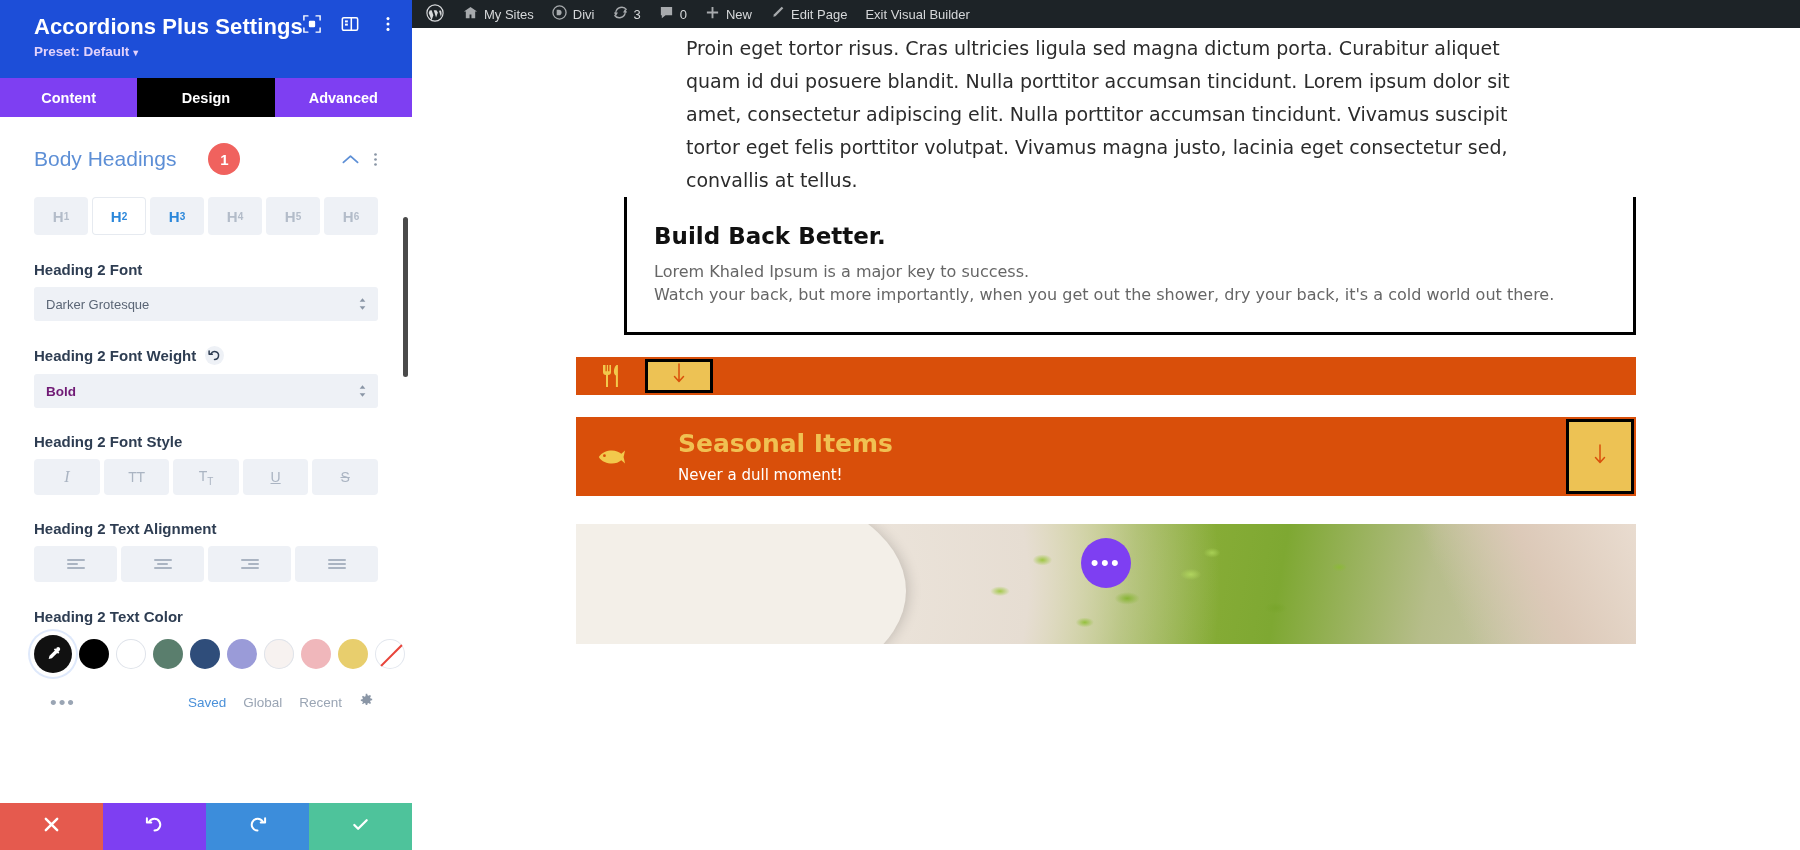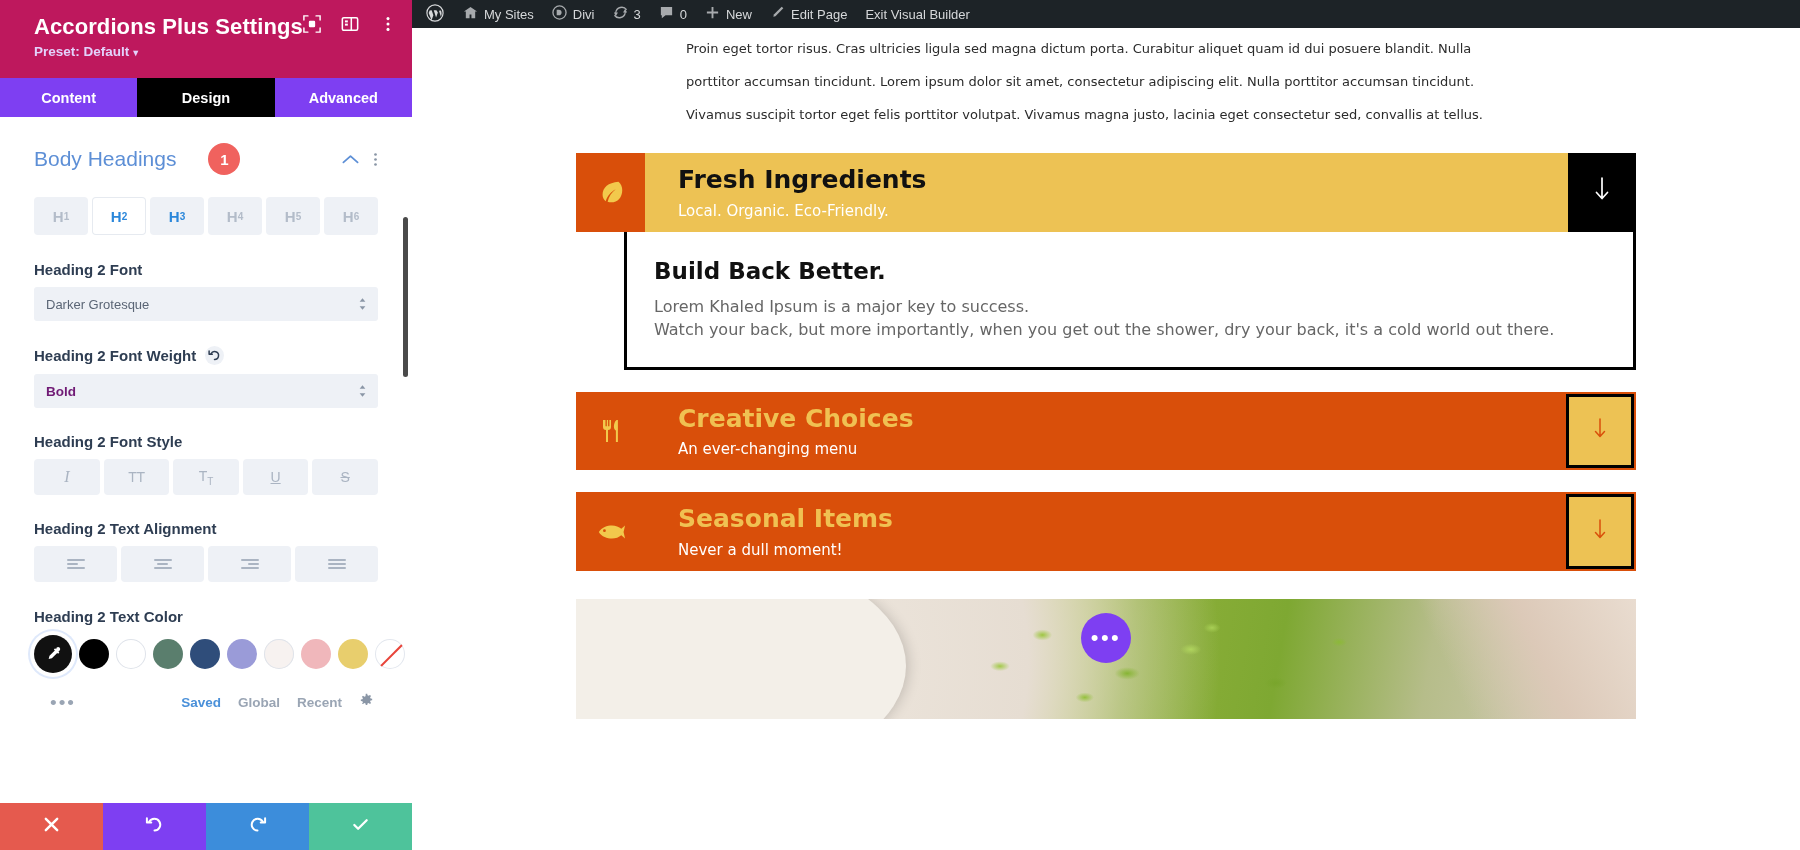--- a/index.html
+++ b/index.html
@@ -12,21 +12,21 @@
 
   
   #settings-panel {
     position: absolute; left: 0; top: 0;
     width: 412px; height: 850px;
     background: #ffffff;
     display: flex; flex-direction: column;
     z-index: 30;
   }
   .panel-header {
-    background: #be185d;
+    background: #1d4ed8;
     padding: 14px 18px 10px 34px;
     position: relative;
     height: 78px;
   }
   .panel-title {
     color: #ffffff;
     font-size: 22px;
     font-weight: bold;
     letter-spacing: .1px;
     line-height: 1.15;
@@ -150,21 +150,21 @@
   }
   .sw.transparent::after {
     content: ''; position: absolute; left: -4px; top: 50%; width: 140%; height: 2px;
     background: #e8443a; transform: rotate(-45deg);
   }
   .sw-meta {
     display: flex; align-items: center; margin-top: 20px; padding-right: 4px;
   }
   .dots-h { color: #9aa5b4; font-size: 19px; letter-spacing: 2px; cursor: pointer; line-height: 1; margin-left: 16px;}
   .sw-links { margin-left: auto; display: flex; align-items: center; gap: 17px; }
-  .sw-link { font-size: 13.5px; color: #9aa5b4; cursor: pointer; font-weight: 700; }
+  .sw-link { font-size: 13.5px; color: #9aa5b4; cursor: pointer; font-weight: 400; }
   .sw-link.active { color: #4a90d9; }
 
   .panel-scrollbar {
     position: absolute; right: 2px; top: 100px; width: 5px; height: 160px;
     background: #4a4a4a; border-radius: 3px; cursor: pointer;
   }
   .panel-scrolltrack {
     position: absolute; right: 2px; top: 0; width: 5px; bottom: 0;
     background: transparent;
   }
@@ -199,21 +199,21 @@
   
   #page-content {
     position: absolute; left: 412px; top: 28px; right: 0; bottom: 0;
     background: #ffffff; overflow: hidden;
   }
   .content-inner { padding: 0; position: relative; height: 100%; }
 
   .lorem {
     width: 840px; margin: 0 auto; padding-top: 0;
     font-family: "DejaVu Sans", sans-serif;
-    font-size: 13px; line-height: 33px; color: #2b2b2b;
+    font-size: 19px; line-height: 33px; color: #2b2b2b;
   }
   .lorem-wrap { padding-top: 4px; }
 
   .acc-wrap { width: 1060px; margin: 0 auto; }
 
   .acc-item { margin-top: 22px; display: flex; align-items: stretch; position: relative; }
 
   .acc-header { display: flex; align-items: stretch; width: 100%; }
   .acc-icon-cell {
     width: 69px; flex: none; display: flex; align-items: center; justify-content: center;
@@ -375,62 +375,36 @@
 <div id="page-content">
   <div class="content-inner">
 
     <div class="lorem-wrap">
       <p class="lorem">Proin eget tortor risus. Cras ultricies ligula sed magna dictum porta. Curabitur aliquet quam id dui posuere blandit. Nulla porttitor accumsan tincidunt. Lorem ipsum dolor sit amet, consectetur adipiscing elit. Nulla porttitor accumsan tincidunt. Vivamus suscipit tortor eget felis porttitor volutpat. Vivamus magna justo, lacinia eget consectetur sed, convallis at tellus.</p>
     </div>
 
     <div class="acc-wrap">
 
       <div>
-        <div class="acc-item acc-1">
-          <div class="acc-header">
-            <div class="acc-icon-cell">
-              <span>
-                <svg width="30" height="30" viewBox="0 0 32 32">
-                  <path d="M24 5C13 6 7 11 7 19c0 3 1.4 5.4 3.4 6.9C12 20 16 15.6 21 13c-4 3.2-7.4 7.6-8.6 13.4 1.2.4 2.5.6 3.8.6 7 0 11.8-5.6 11.8-13 0-3.4-1.3-6.8-4-9z" fill="#f2c94c"></path>
-                </svg>
-              </span>
-            </div>
-            <div class="acc-text-cell">
-              <div class="acc-title">Fresh Ingredients</div>
-              <div class="acc-sub">Local. Organic. Eco-Friendly.</div>
-            </div>
-            <div class="acc-toggle">
-              <span>
-                <svg width="16" height="26" viewBox="0 0 16 26">
-                    <path d="M8 1v20M2.5 15.5L8 21.5l5.5-6" fill="none" stroke="#ffffff" stroke-width="1.7" stroke-linecap="round" stroke-linejoin="round"></path>
-                  </svg>
-              </span>
-            </div>
-          </div>
-        </div>
         <div class="acc-panel">
           <div class="panel-h">Build Back Better.</div>
           <div class="panel-p">Lorem Khaled Ipsum is a major key to success.</div>
           <div class="panel-p">Watch your back, but more importantly, when you get out the shower, dry your back, it's a cold world out there.</div>
         </div>
       </div>
 
       <div class="acc-item acc-o">
         <div class="acc-header">
           <div class="acc-icon-cell">
             <span>
               <svg width="26" height="28" viewBox="0 0 26 28">
                 <path d="M5 3v7a3 3 0 003 3v12h2V13a3 3 0 003-3V3h-1.6v6.2h-1.3V3H8.8v6.2H7.5V3z" fill="#f2c94c"></path>
                 <path d="M18.5 3c-1.8 1.6-2.6 4-2.6 6.6 0 2 .7 3.4 2 4V25h2V3z" fill="#f2c94c"></path>
               </svg>
             </span>
-          </div>
-          <div class="acc-text-cell">
-            <div class="acc-title">Creative Choices</div>
-            <div class="acc-sub">An ever-changing menu</div>
           </div>
           <div class="acc-toggle">
             <span>
               <svg width="14" height="24" viewBox="0 0 14 24">
                   <path d="M7 2v17M2.5 14.5L7 19.5l4.5-5" fill="none" stroke="#d94f0a" stroke-width="1.5" stroke-linecap="round" stroke-linejoin="round"></path>
                 </svg>
             </span>
           </div>
         </div>
       </div>

